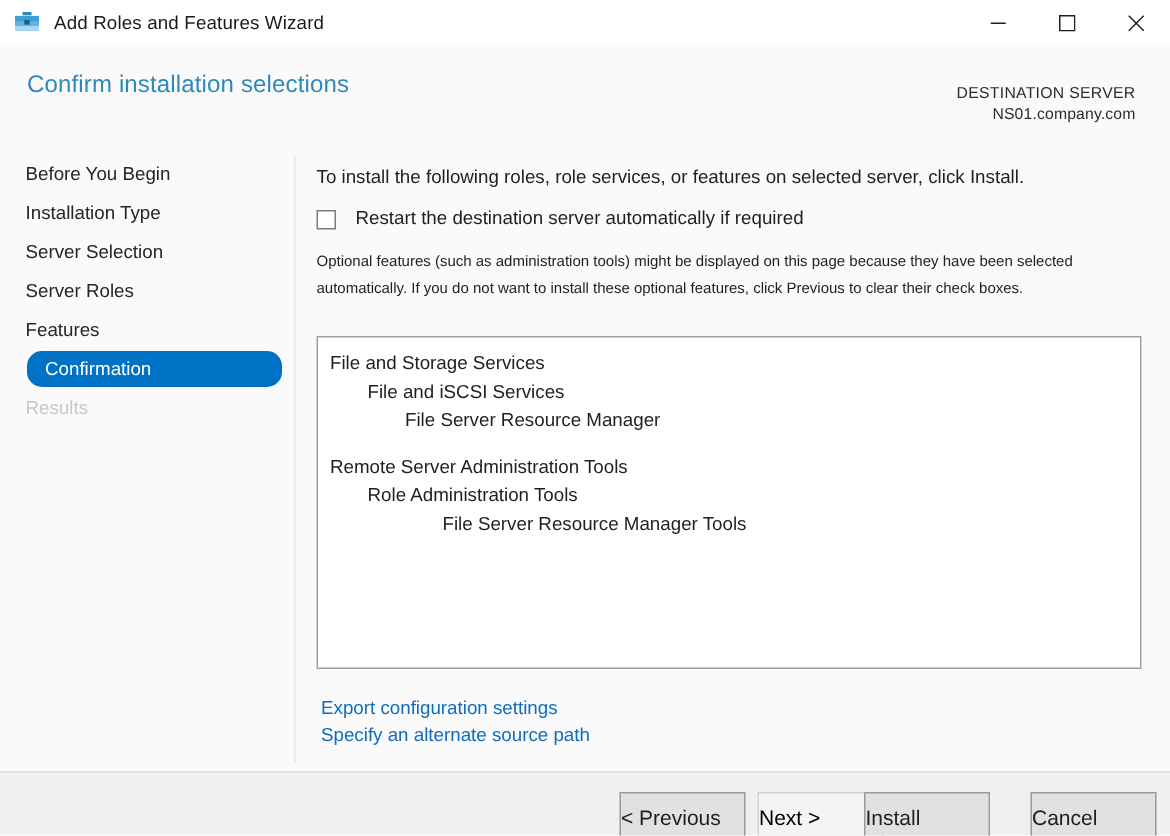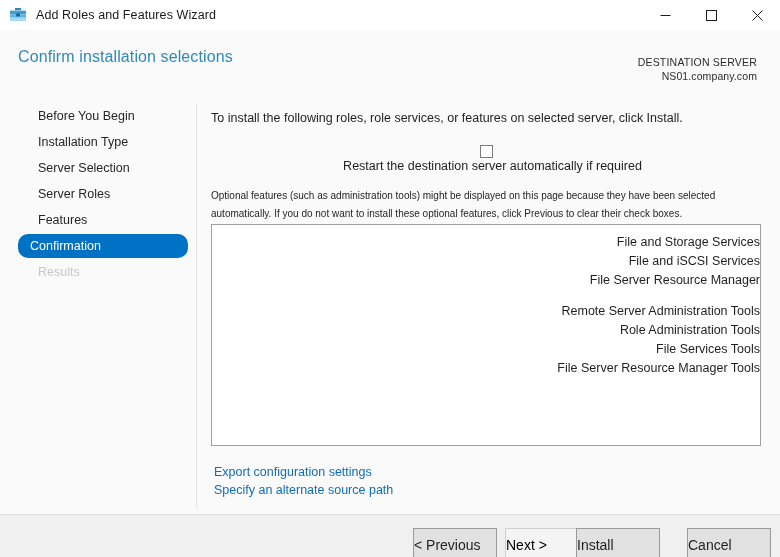--- a/index.html
+++ b/index.html
@@ -104,21 +104,21 @@
   .sidebar {
     position: absolute;
     left: 0;
     top: 104px;
     width: 196px;
     height: 410px;
   }
   .nav-item {
     height: 24px;
     line-height: 24px;
-    padding-left: 38px;
+    padding-left: 17px;
     font-size: 12.5px;
     color: #262626;
     white-space: nowrap;
     margin-bottom: 2px;
     cursor: default;
   }
   .nav-item.selected {
     margin-left: 18px;
     padding-left: 12px;
     width: 170px;
@@ -150,22 +150,21 @@
   .intro-text {
     font-size: 12.5px;
     color: #1f1f1f;
     line-height: 17px;
     margin: 6px 0 0 0;
     white-space: nowrap;
   }
   .checkbox-row {
     display: flex;
     align-items: center;
-    margin-top: 16px;
-    flex-direction: column;
+    margin-top: 10px;
   }
   .checkbox {
     width: 13px;
     height: 13px;
     border: 1px solid #7a7a7a;
     background: #ffffff;
     box-sizing: border-box;
     flex: none;
     margin-top: 2px;
     cursor: default;
@@ -189,21 +188,20 @@
   .listbox {
     position: absolute;
     left: 211px;
     top: 224px;
     width: 550px;
     height: 222px;
     border: 1px solid #a0a0a0;
     background: #ffffff;
     box-sizing: border-box;
     overflow: hidden;
-    text-align: right;
   }
   .tree-item {
     font-size: 12.5px;
     color: #1f1f1f;
     line-height: 19px;
     height: 19px;
     white-space: nowrap;
     cursor: default;
   }
   .tree-list {
@@ -335,21 +333,20 @@
   </div>
 
   <div class="listbox">
     <div class="tree-list">
       <div class="tree-item lvl-0">File and Storage Services</div>
       <div class="tree-item lvl-1">File and iSCSI Services</div>
       <div class="tree-item lvl-2">File Server Resource Manager</div>
       <div class="tree-gap"></div>
       <div class="tree-item lvl-0">Remote Server Administration Tools</div>
       <div class="tree-item lvl-1">Role Administration Tools</div>
-      <div class="tree-item lvl-2">File Services Tools</div>
       <div class="tree-item lvl-3">File Server Resource Manager Tools</div>
     </div>
   </div>
 
   <div class="links">
     <a class="wlink">Export configuration settings</a>
     <a class="wlink">Specify an alternate source path</a>
   </div>
 
   <div class="footer">

